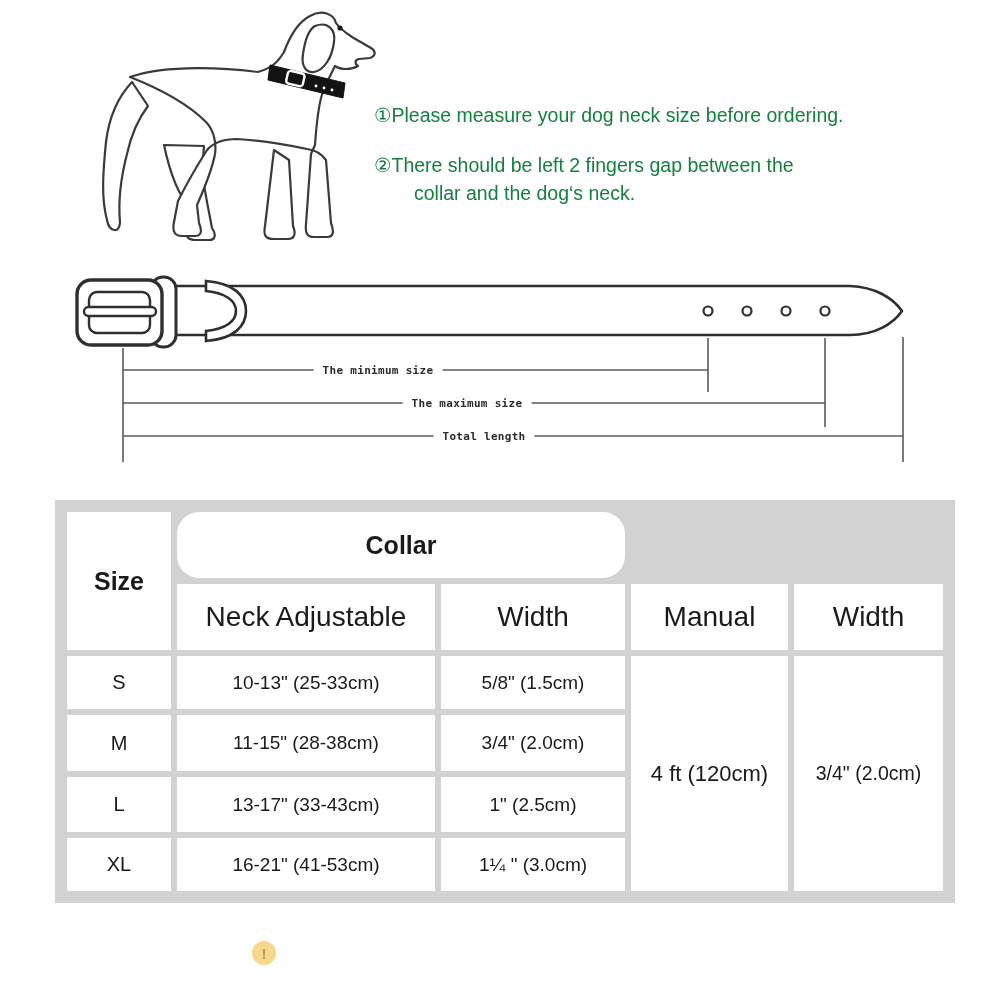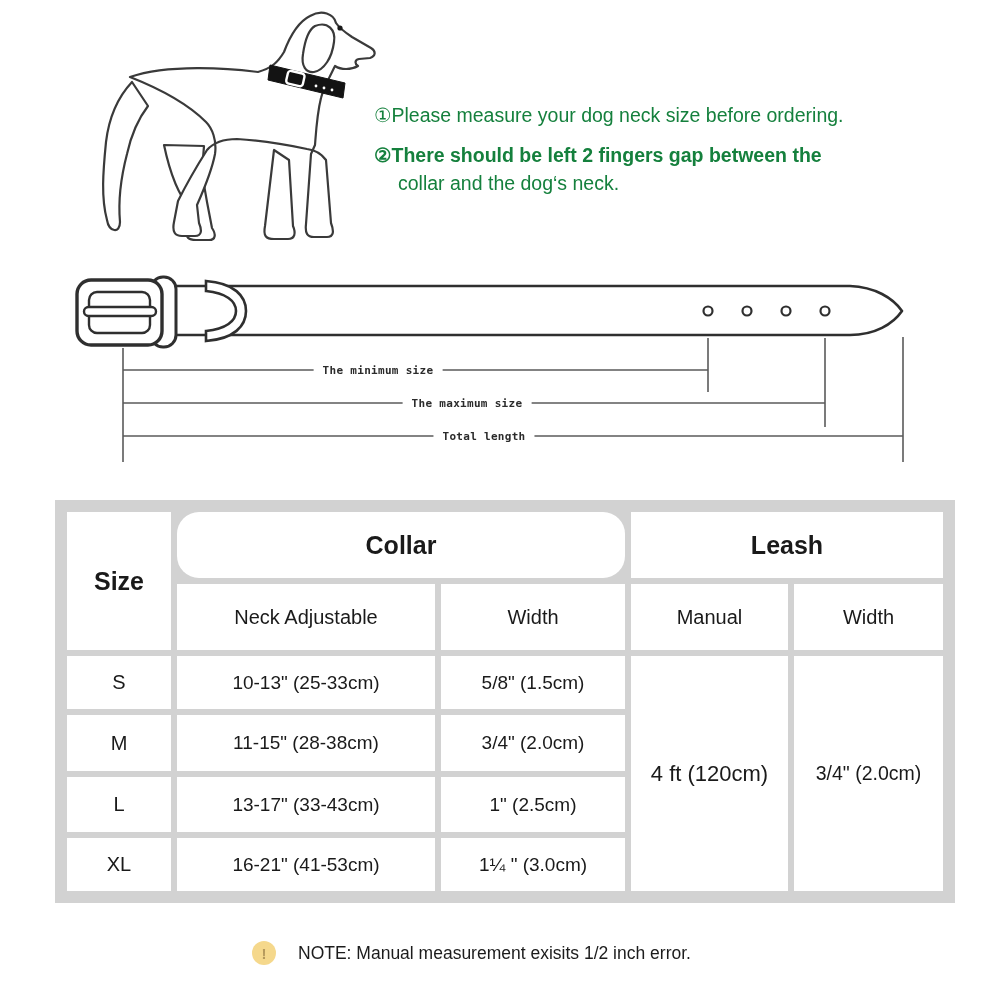--- a/index.html
+++ b/index.html
@@ -5,22 +5,22 @@
   html,body{margin:0;padding:0;}
   body{
     width:1000px;height:1000px;position:relative;background:#ffffff;
     font-family:"Liberation Sans", sans-serif;color:#1a1a1a;overflow:hidden;
   }
   
   .dog-wrap{position:absolute;left:68px;top:2px;width:312px;height:260px;}
   
   .instructions{position:absolute;left:374px;top:101px;width:600px;font-size:19.5px;color:#15803d;}
   .instructions .line{line-height:28px;}
-  .instructions .line2{margin-top:12px;font-weight:bold;}
-  .instructions .line3{margin-left:24px;}
+  .instructions .line2{margin-top:22px;}
+  .instructions .line3{margin-left:40px;}
   
   .collar-wrap{position:absolute;left:0;top:0;width:1000px;height:480px;}
   .measure-label{
     position:absolute;transform:translate(-50%,-50%);
     background:#ffffff;padding:0 9px;white-space:nowrap;
     font-family:"DejaVu Sans Mono", monospace;font-size:11px;font-weight:600;
     letter-spacing:0.3px;color:#2b2b2b;
   }
   .lbl-min{left:378px;top:370px;}
   .lbl-max{left:467px;top:403px;}
@@ -28,21 +28,21 @@
   
   .sizing-table{
     position:absolute;left:55px;top:500px;background:#d2d2d2;padding:12px;
     display:grid;grid-template-columns:104px 258px 184px 157px 149px;
     grid-template-rows:66px 66px 53px 56px 55px 53px;gap:6px;
   }
   .cell{background:#ffffff;display:flex;align-items:center;justify-content:center;text-align:center;}
   .cell-size-head{grid-column:1;grid-row:1/3;font-size:25px;font-weight:bold;}
   .cell-collar{grid-column:2/4;grid-row:1;font-size:25px;font-weight:bold;border-radius:22px;}
   .cell-leash{grid-column:4/6;grid-row:1;font-size:25px;font-weight:bold;}
-  .cell-sub{grid-row:2;font-size:20px;}
+  .cell-sub{grid-row:2;font-size:28px;}
   .cell-rowlabel{font-size:20px;}
   .cell-data{font-size:19px;}
   .cell-leash-len{grid-column:4;grid-row:3/7;font-size:22px;}
   .cell-leash-w{grid-column:5;grid-row:3/7;font-size:19.5px;}
   
   .note{position:absolute;left:252px;top:941px;display:flex;align-items:center;}
   .note-icon{
     width:24px;height:24px;border-radius:50%;background:#f5d88c;
     display:flex;align-items:center;justify-content:center;
     color:#b5995c;font-size:15px;font-weight:bold;flex:0 0 auto;
@@ -146,21 +146,20 @@
     <rect x="84" y="307" width="72" height="9" rx="4.5" fill="#ffffff" stroke="#2f2f2f" stroke-width="2.4"></rect>
   </svg>
   <span class="measure-label lbl-min">The minimum size</span>
   <span class="measure-label lbl-max">The maximum size</span>
   <span class="measure-label lbl-total">Total length</span>
 </div>
 
 <div class="sizing-table">
   <div class="cell cell-size-head">Size</div>
   <div class="cell cell-collar">Collar</div>
-  <div class="cell cell-leash">Leash</div>
 
   <div class="cell cell-sub" style="grid-column:2">Neck Adjustable</div>
   <div class="cell cell-sub" style="grid-column:3">Width</div>
   <div class="cell cell-sub" style="grid-column:4">Manual</div>
   <div class="cell cell-sub" style="grid-column:5">Width</div>
 
   <div class="cell cell-rowlabel" style="grid-column:1;grid-row:3">S</div>
   <div class="cell cell-data" style="grid-column:2;grid-row:3">10-13" (25-33cm)</div>
   <div class="cell cell-data" style="grid-column:3;grid-row:3">5/8" (1.5cm)</div>
 
@@ -175,14 +174,13 @@
   <div class="cell cell-rowlabel" style="grid-column:1;grid-row:6">XL</div>
   <div class="cell cell-data" style="grid-column:2;grid-row:6">16-21" (41-53cm)</div>
   <div class="cell cell-data" style="grid-column:3;grid-row:6">1¼ " (3.0cm)</div>
 
   <div class="cell cell-leash-len">4 ft (120cm)</div>
   <div class="cell cell-leash-w">3/4" (2.0cm)</div>
 </div>
 
 <div class="note">
   <span class="note-icon">!</span>
-  <span class="note-text">NOTE: Manual measurement exisits 1/2 inch error.</span>
 </div>
 
 </body></html>

